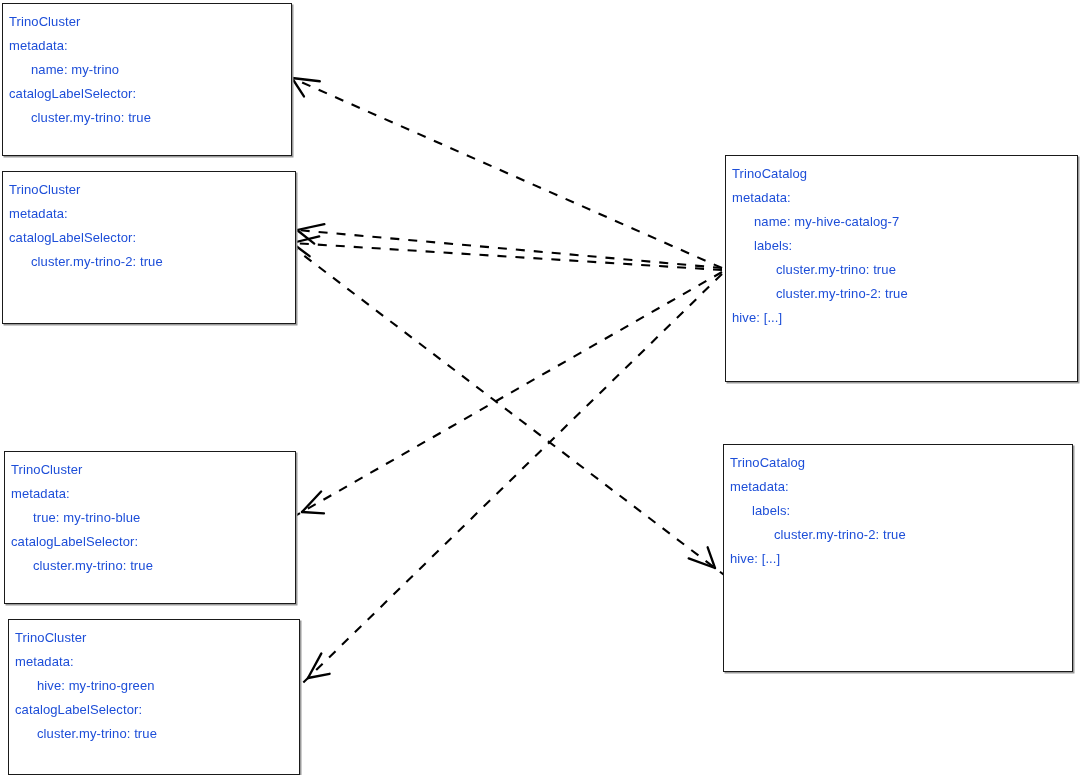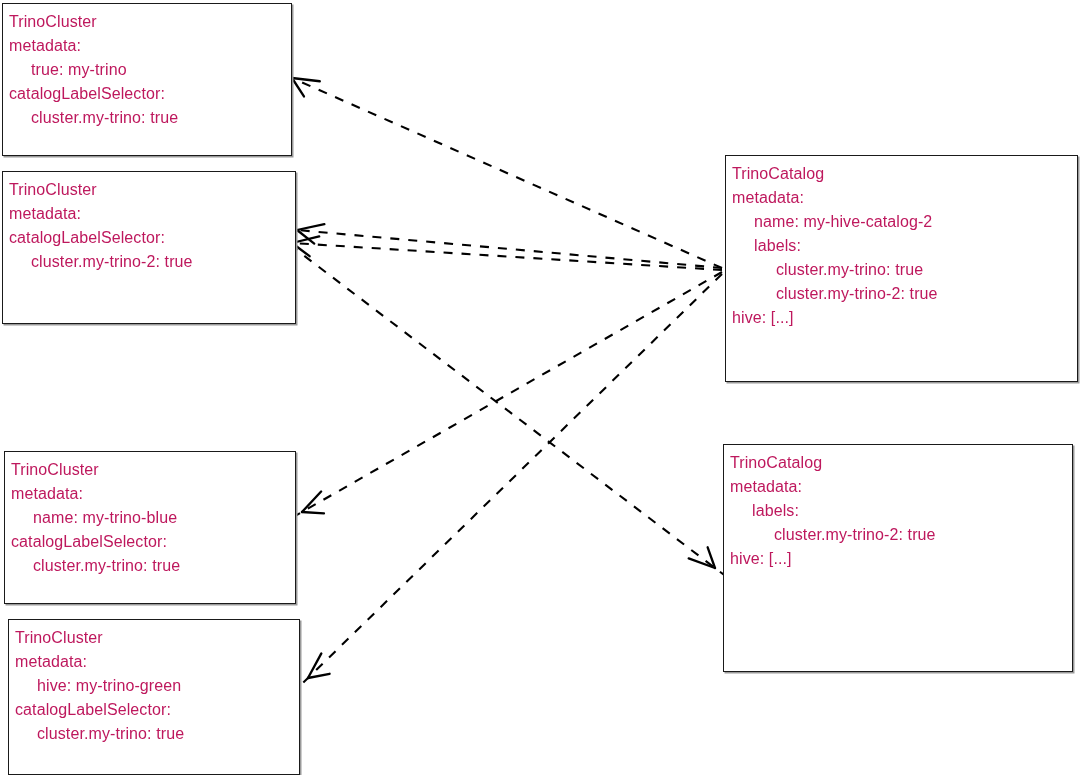--- a/index.html
+++ b/index.html
@@ -31,23 +31,23 @@
     border: 1.6px solid #1a1a1a;
     box-shadow: 1.5px 1.5px 0 0 #9a9a9a;
     padding: 6px 0 0 6px;
   }
   .node-lines {
     margin: 0;
     padding: 0;
     list-style: none;
   }
   .line {
-    font-size: 16px;
+    font-size: 13px;
     line-height: 24px;
-    color: #be185d;
+    color: #1d4ed8;
     white-space: pre;
     letter-spacing: 0.1px;
   }
   .indent-1 { padding-left: 22px; }
   .indent-2 { padding-left: 44px; }
 </style>
 </head>
 <body>
 
 <div id="canvas" style="background: rgb(255, 255, 255);">
@@ -83,56 +83,56 @@
         <line x1="715" y1="568" x2="688.6963204278456" y2="558.4022689678533" stroke="#000000" stroke-width="2.3" stroke-linecap="round"></line>
         <line x1="715" y1="568" x2="707.6440838654469" y2="547.2661991467695" stroke="#000000" stroke-width="2.3" stroke-linecap="round"></line>
       </g>
     </svg>
 
   <div id="nodes">
       <div class="node" style="left: 2px; top: 3px; width: 290px; height: 153px; border-color: rgb(26, 26, 26); background: rgb(255, 255, 255);">
         <ul class="node-lines">
           <li class="line indent-0">TrinoCluster</li>
           <li class="line indent-0">metadata:</li>
-          <li class="line indent-1">true: my-trino</li>
+          <li class="line indent-1">name: my-trino</li>
           <li class="line indent-0">catalogLabelSelector:</li>
           <li class="line indent-1">cluster.my-trino: true</li>
         </ul>
       </div>
       <div class="node" style="left: 2px; top: 171px; width: 294px; height: 153px; border-color: rgb(26, 26, 26); background: rgb(255, 255, 255);">
         <ul class="node-lines">
           <li class="line indent-0">TrinoCluster</li>
           <li class="line indent-0">metadata:</li>
           <li class="line indent-0">catalogLabelSelector:</li>
           <li class="line indent-1">cluster.my-trino-2: true</li>
         </ul>
       </div>
       <div class="node" style="left: 4px; top: 451px; width: 292px; height: 153px; border-color: rgb(26, 26, 26); background: rgb(255, 255, 255);">
         <ul class="node-lines">
           <li class="line indent-0">TrinoCluster</li>
           <li class="line indent-0">metadata:</li>
-          <li class="line indent-1">name: my-trino-blue</li>
+          <li class="line indent-1">true: my-trino-blue</li>
           <li class="line indent-0">catalogLabelSelector:</li>
           <li class="line indent-1">cluster.my-trino: true</li>
         </ul>
       </div>
       <div class="node" style="left: 8px; top: 619px; width: 292px; height: 156px; border-color: rgb(26, 26, 26); background: rgb(255, 255, 255);">
         <ul class="node-lines">
           <li class="line indent-0">TrinoCluster</li>
           <li class="line indent-0">metadata:</li>
           <li class="line indent-1">hive: my-trino-green</li>
           <li class="line indent-0">catalogLabelSelector:</li>
           <li class="line indent-1">cluster.my-trino: true</li>
         </ul>
       </div>
       <div class="node" style="left: 725px; top: 155px; width: 353px; height: 227px; border-color: rgb(26, 26, 26); background: rgb(255, 255, 255);">
         <ul class="node-lines">
           <li class="line indent-0">TrinoCatalog</li>
           <li class="line indent-0">metadata:</li>
-          <li class="line indent-1">name: my-hive-catalog-2</li>
+          <li class="line indent-1">name: my-hive-catalog-7</li>
           <li class="line indent-1">labels:</li>
           <li class="line indent-2">cluster.my-trino: true</li>
           <li class="line indent-2">cluster.my-trino-2: true</li>
           <li class="line indent-0">hive: [...]</li>
         </ul>
       </div>
       <div class="node" style="left: 723px; top: 444px; width: 350px; height: 228px; border-color: rgb(26, 26, 26); background: rgb(255, 255, 255);">
         <ul class="node-lines">
           <li class="line indent-0">TrinoCatalog</li>
           <li class="line indent-0">metadata:</li>

